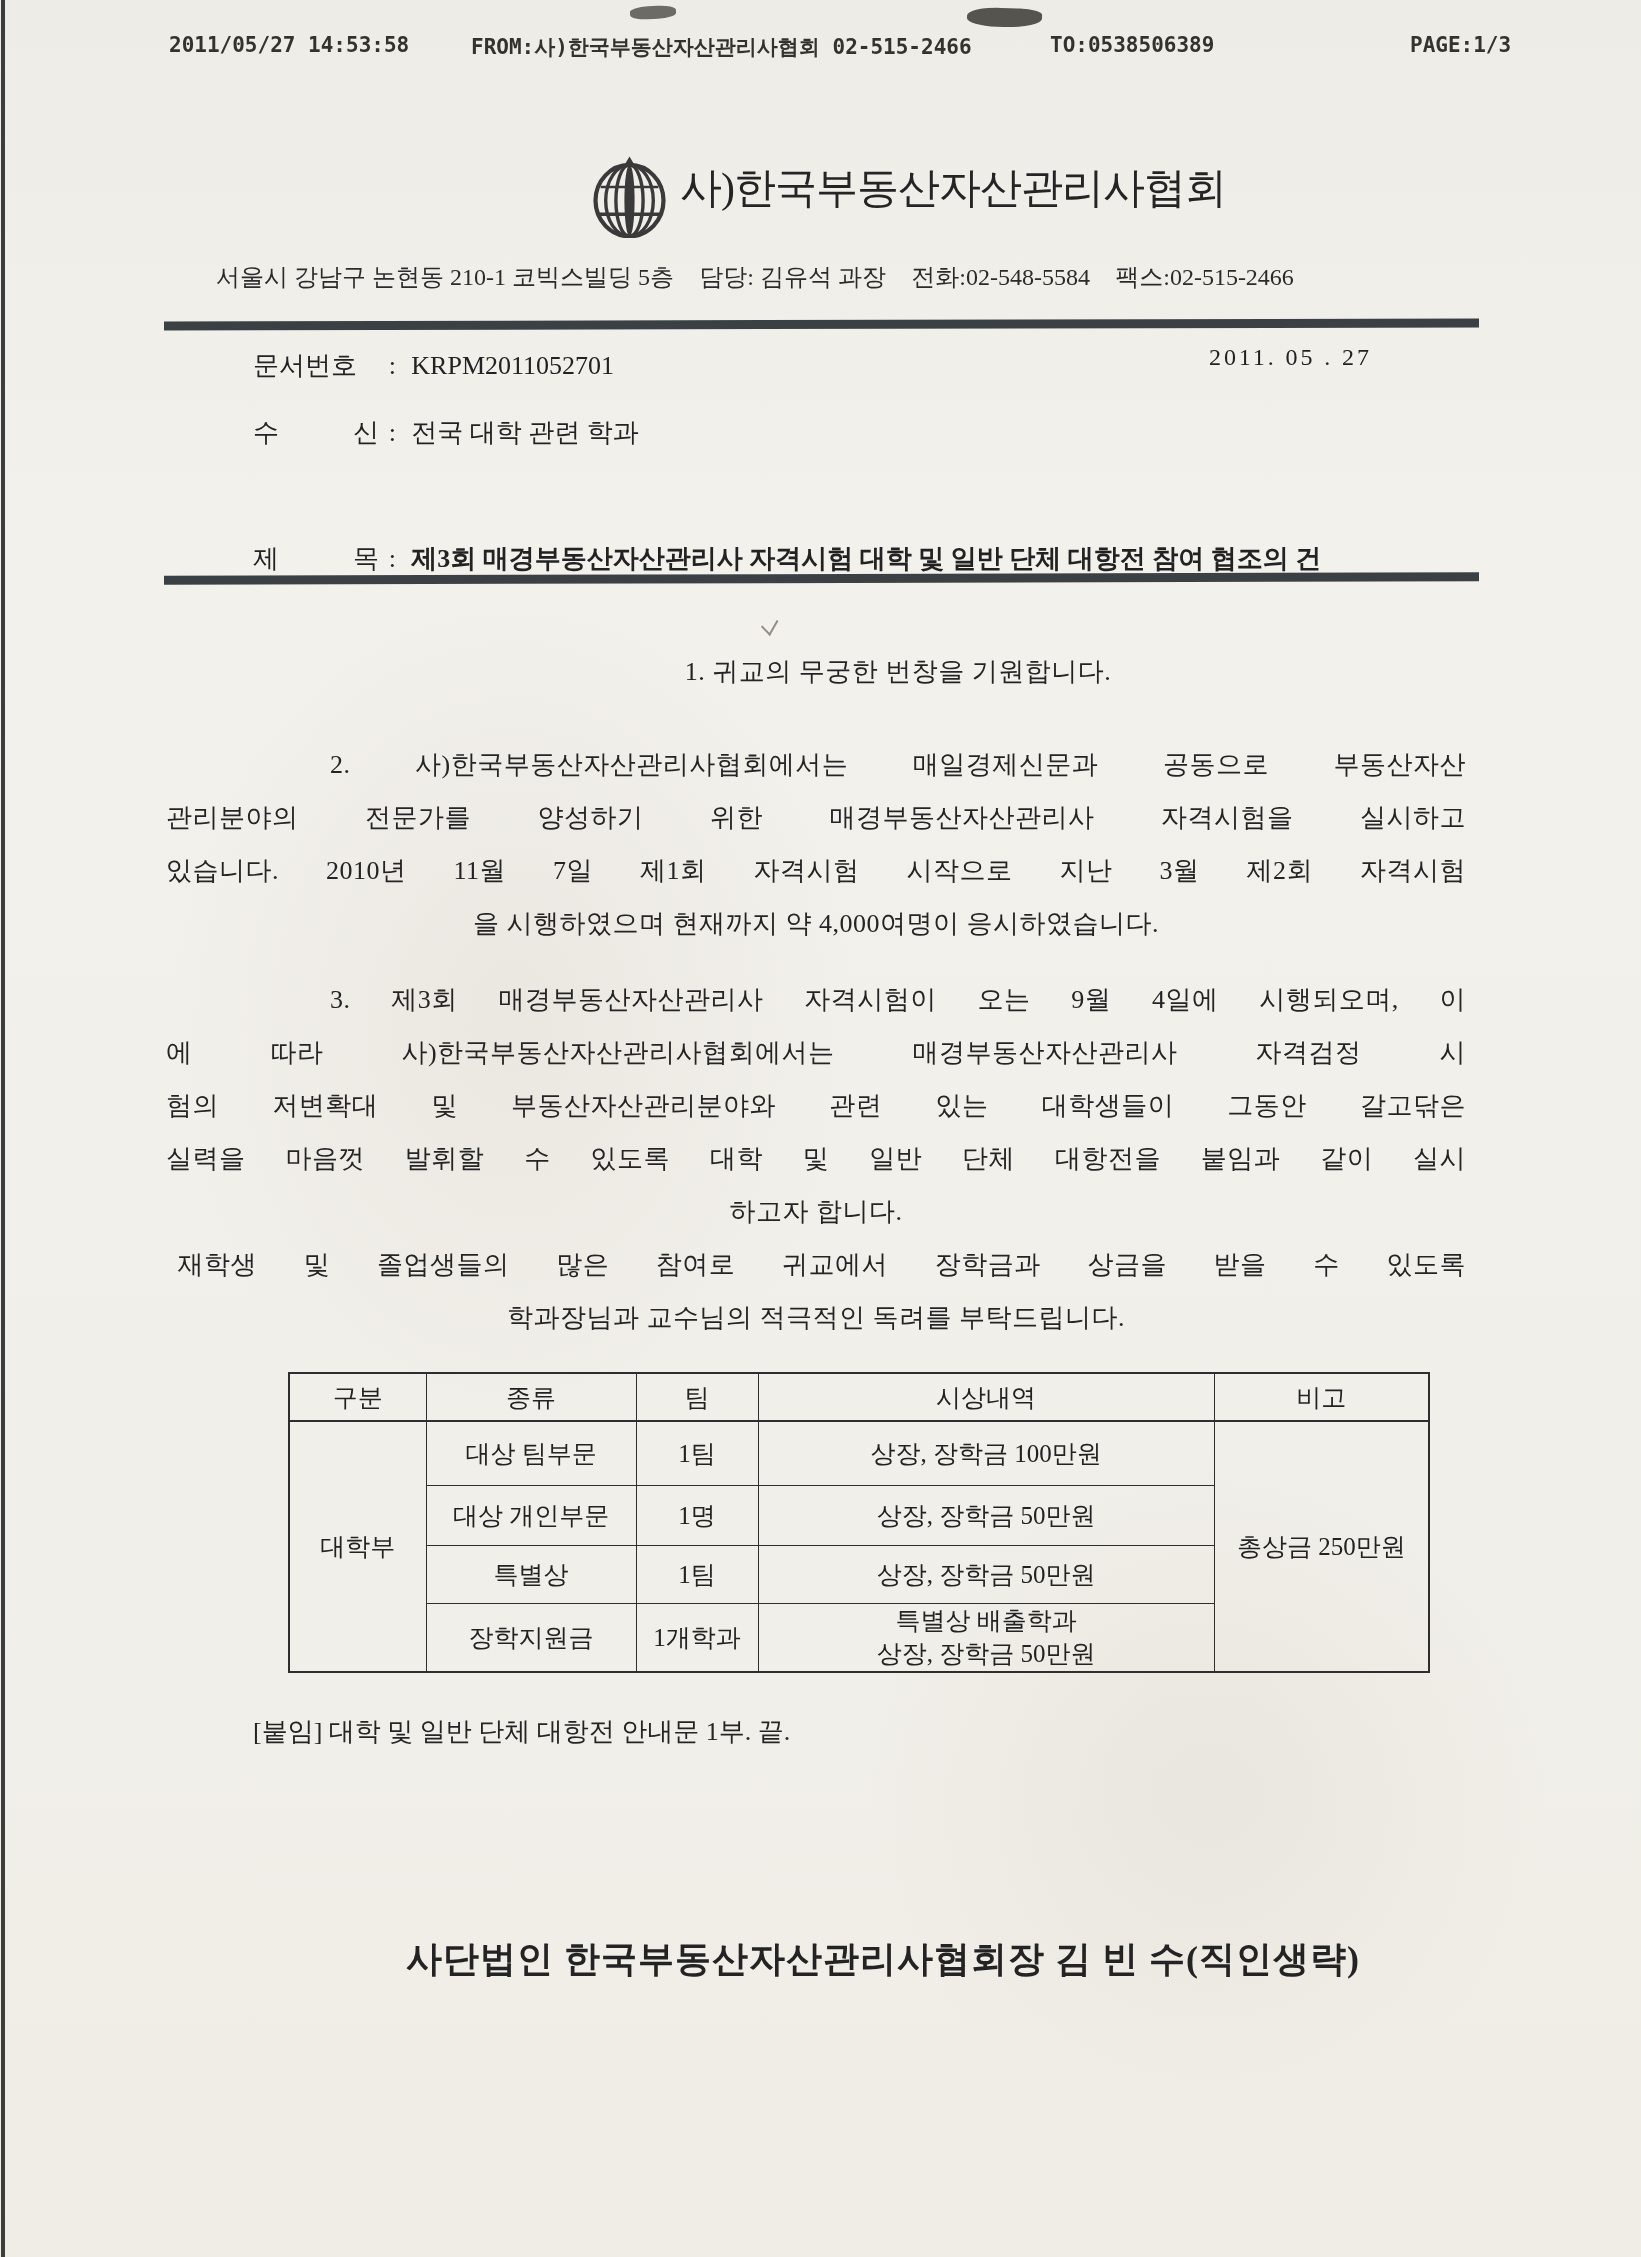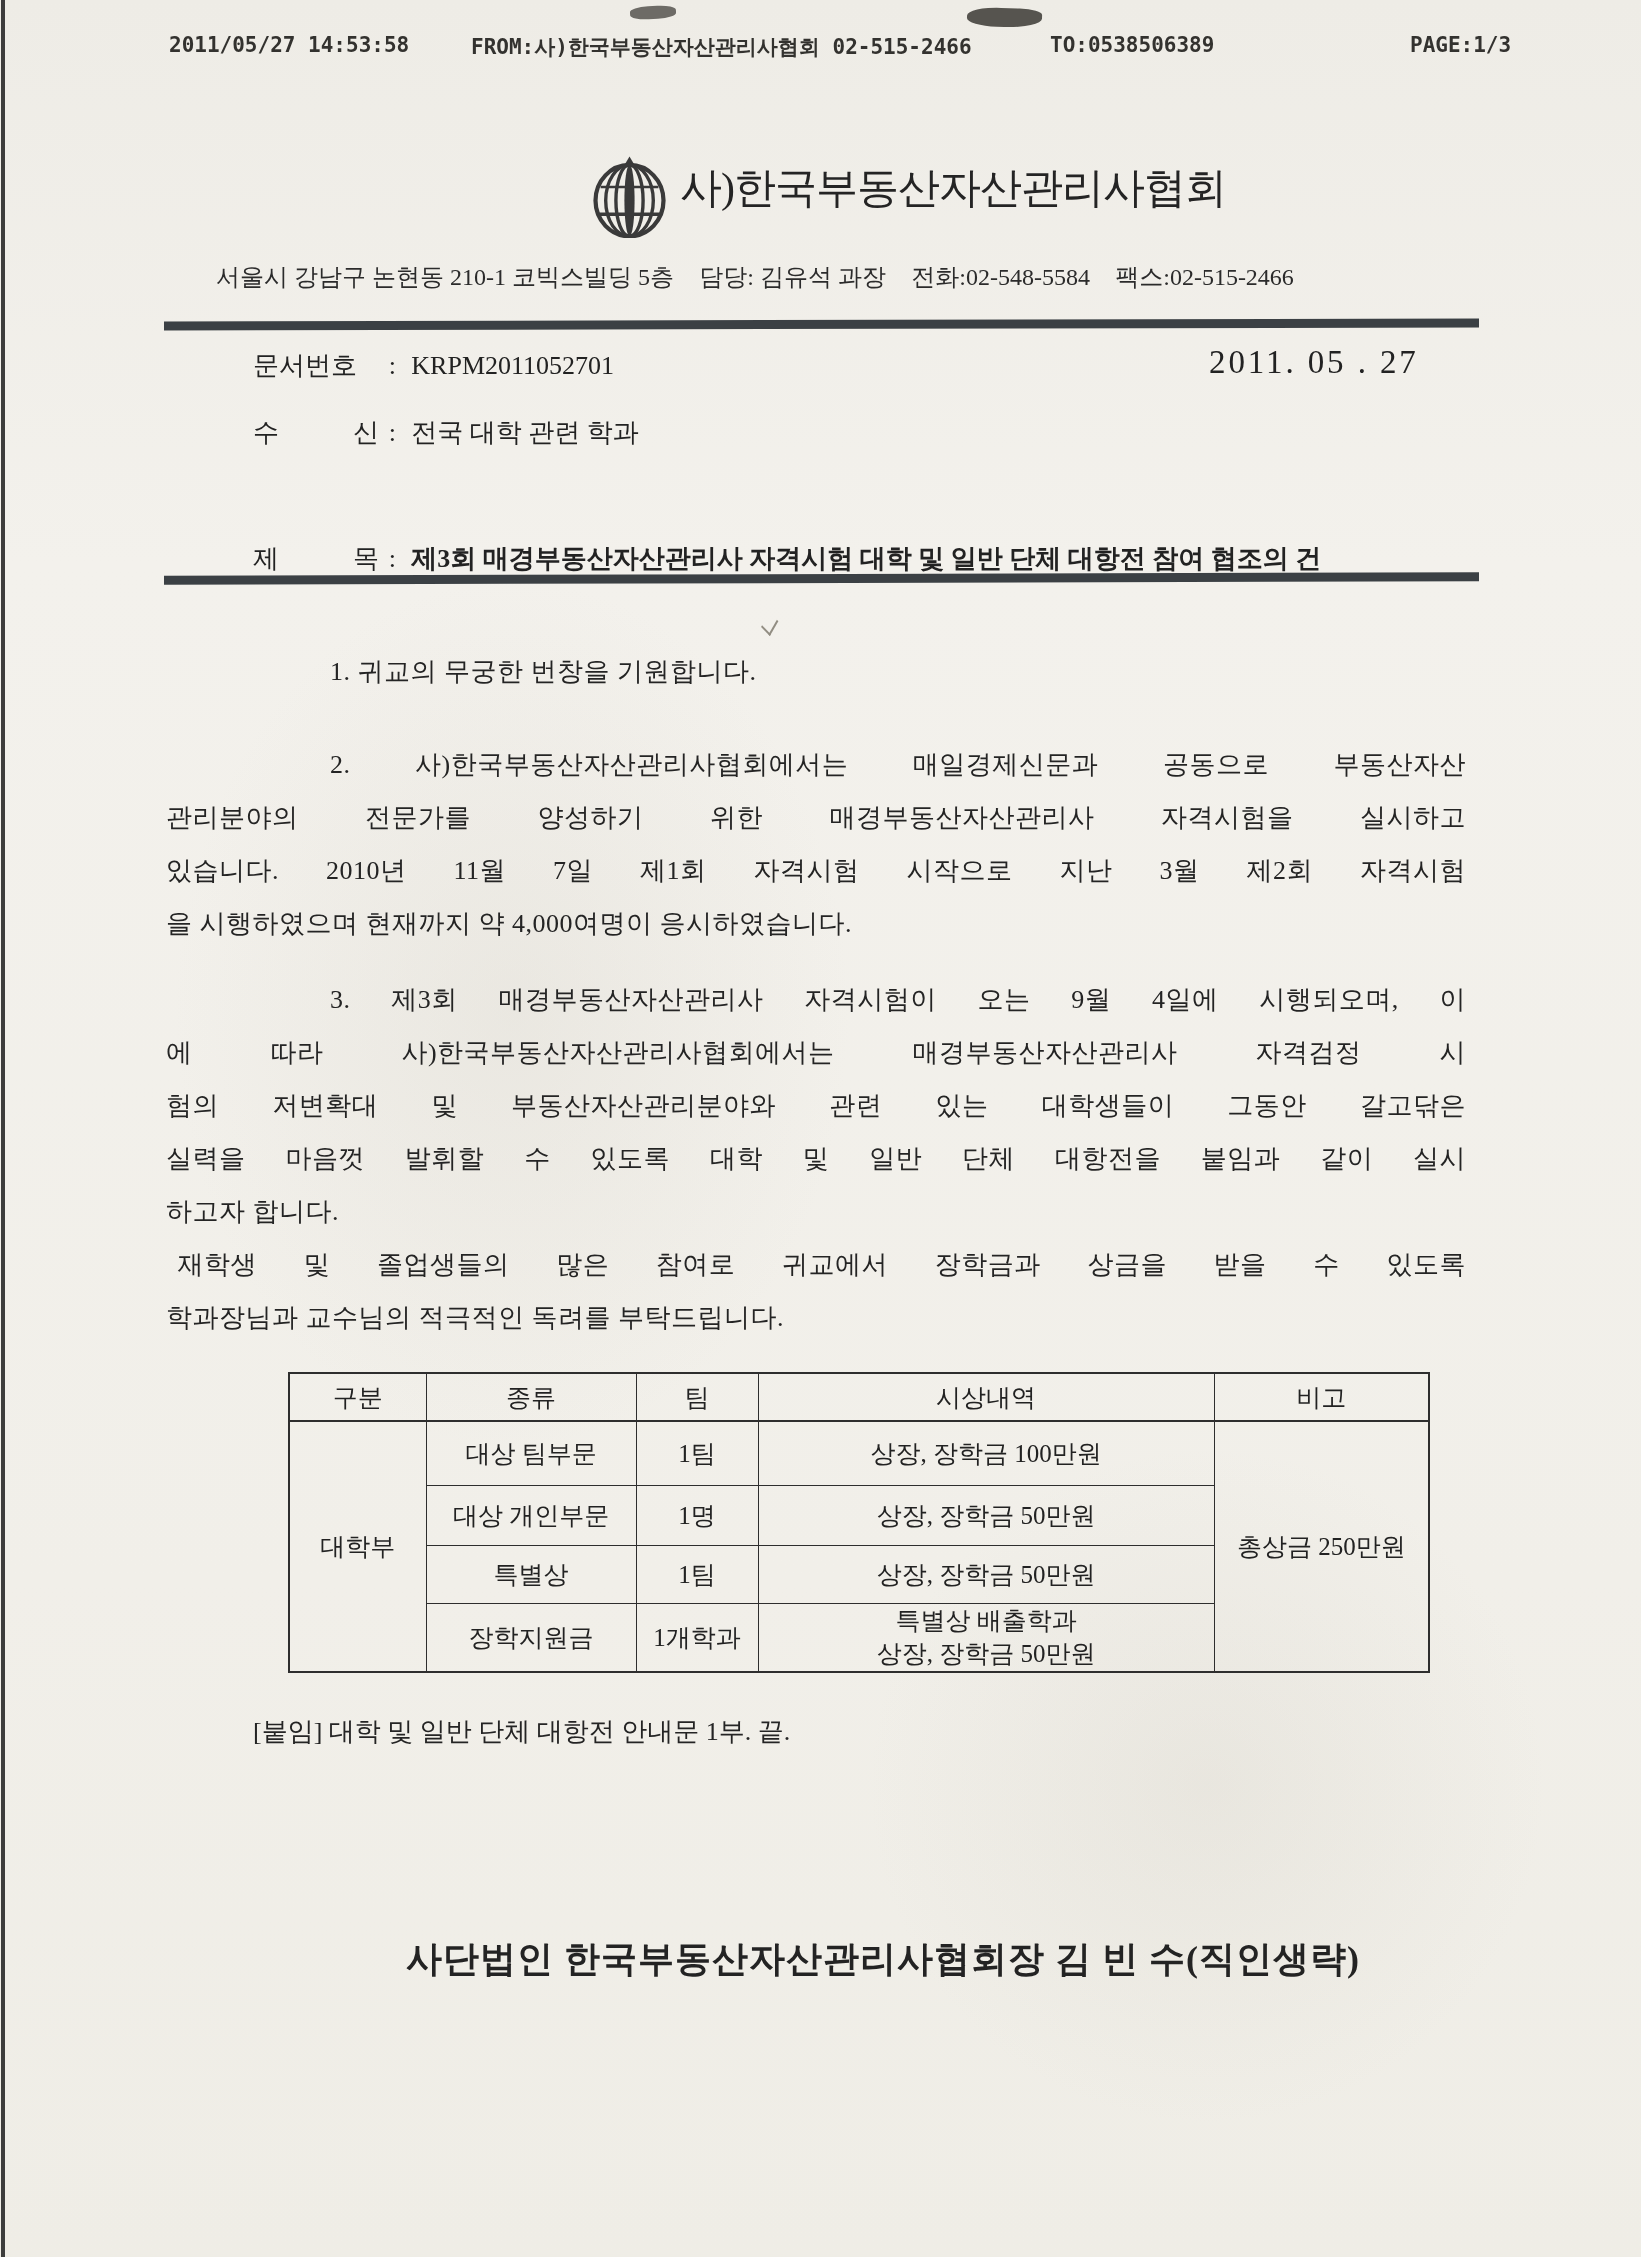--- a/index.html
+++ b/index.html
@@ -36,26 +36,26 @@
   #rule-subject{top:574px;transform:rotate(-0.15deg);}
 
   
   .doc-row{position:absolute;left:253px;font-size:26px;color:#222;white-space:nowrap;}
   .doc-label{display:inline-block;width:126px;text-align:justify;text-align-last:justify;}
   .doc-colon{display:inline-block;margin:0 15.4px 0 9.7px;}
   #doc-row-1{top:348px;}
   #doc-row-2{top:415px;}
   #doc-row-3{top:478px;}
   #doc-row-4{top:541px;}
-  #doc-date{position:absolute;left:1209px;top:344px;font-size:33px;letter-spacing:2.9px;color:#222;}
+  #doc-date{position:absolute;left:1209px;top:344px;font-size:24px;letter-spacing:2.9px;color:#222;}
   .subject-strong{font-weight:bold;}
 
   
   .para{position:absolute;left:166px;width:1300px;font-size:26px;letter-spacing:0.5px;color:#242424;}
-  .bline{height:53px;line-height:53px;white-space:nowrap;}
+  .bline{height:53px;line-height:53px;white-space:nowrap;text-align:center;}
   .bline.just{white-space:normal;text-align:justify;text-align-last:justify;}
   .bline.indent{padding-left:164px;}
   .bline.indent-sm{padding-left:11.6px;}
   #para-1{top:645px;}
   #para-2{top:738px;}
   #para-3{top:973px;}
 
   
   #awards-table{position:absolute;left:288px;top:1372px;border-collapse:collapse;table-layout:fixed;
     font-size:25px;color:#222;}

